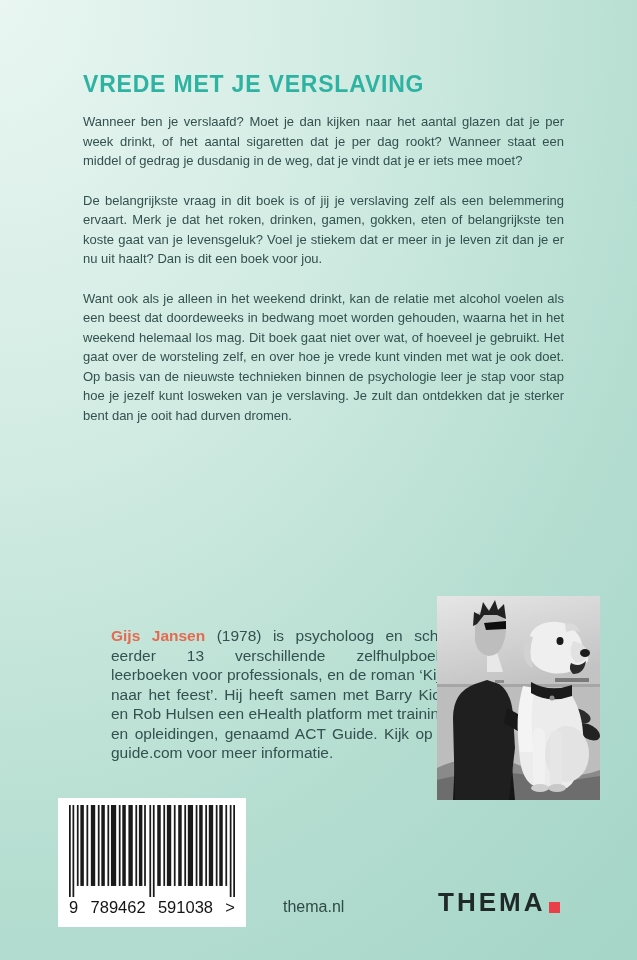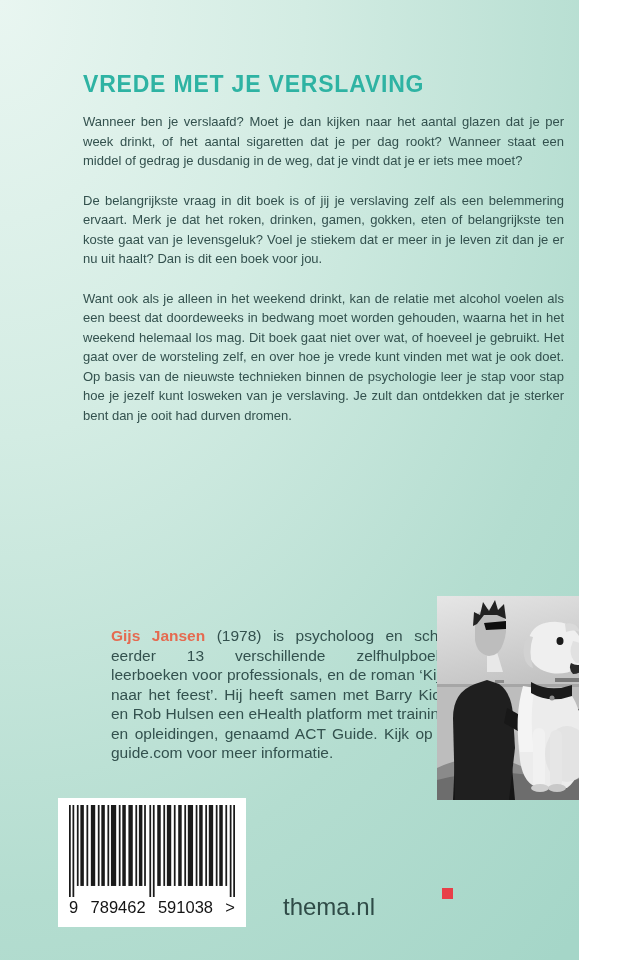--- a/index.html
+++ b/index.html
@@ -1,21 +1,20 @@
 <!DOCTYPE html>
 <html><head>
 <meta charset="utf-8">
 <style>
   html,body { margin:0; padding:0; }
   .cover {
-    position:relative; width:563px; height:960px; overflow:hidden;
+    position:relative; width:637px; height:960px; overflow:hidden;
     background: radial-gradient(150% 130% at 0% 0%, #e9f6f1 0%, #d3ece3 35%, #b4ddd0 72%, #a5d6c8 100%);
     font-family:"Liberation Sans", sans-serif;
     color:#33514e;
-    padding-left:16px;
   }
   .content { position:absolute; left:83px; top:70px; width:481px; }
   .title {
     margin:0 0 14px 0; font-size:23px; line-height:28px; font-weight:bold;
     letter-spacing:0.8px; color:#2eb3a3;
   }
   .content p { margin:0 0 20px 0; font-size:13px; line-height:19.5px; text-align:justify; }
   .bio { position:absolute; left:83px; top:626px; width:354px; font-size:15.5px; line-height:19.5px; text-align:justify;margin-left:28px; }
   .author-name { color:#e56a50; font-weight:bold; }
 
@@ -27,21 +26,21 @@
     background:#ffffff; box-sizing:border-box; padding:7px 11px 5px 11px;
     display:flex; flex-direction:column; align-items:stretch;
   }
   .bars { width:100%; height:92px; }
   .isbn-row {
     display:flex; justify-content:space-between; align-items:baseline;
     margin-top:1px; font-size:16.5px; line-height:18px; color:#141414; font-weight:500;
   }
   .isbn-row span { white-space:nowrap; }
 
-  .website { position:absolute; left:283px; top:896px; font-size:24px; line-height:22px; color:#2f4b47; }
+  .website { position:absolute; left:283px; top:896px; font-size:16px; line-height:22px; color:#2f4b47; }
 
   .publisher { position:absolute; left:438px; top:888px; display:flex; align-items:flex-end; }
   .publisher-word { font-size:26px; line-height:28px; font-weight:bold; letter-spacing:3px; color:#20292a; }
   .publisher-dot { width:11px; height:11px; background:#e83f48; margin-left:4px; margin-bottom:3px; }
 </style>
 </head>
 <body>
 
 <div class="cover">
 
@@ -161,16 +160,17 @@
       <span>9</span>
       <span>789462</span>
       <span>591038</span>
       <span>&gt;</span>
     </div>
   </div>
 
   <div class="website">thema.nl</div>
 
   <div class="publisher">
+    <span class="publisher-word">THEMA</span>
     <span class="publisher-dot"></span>
   </div>
 
 </div>
 
 </body></html>

